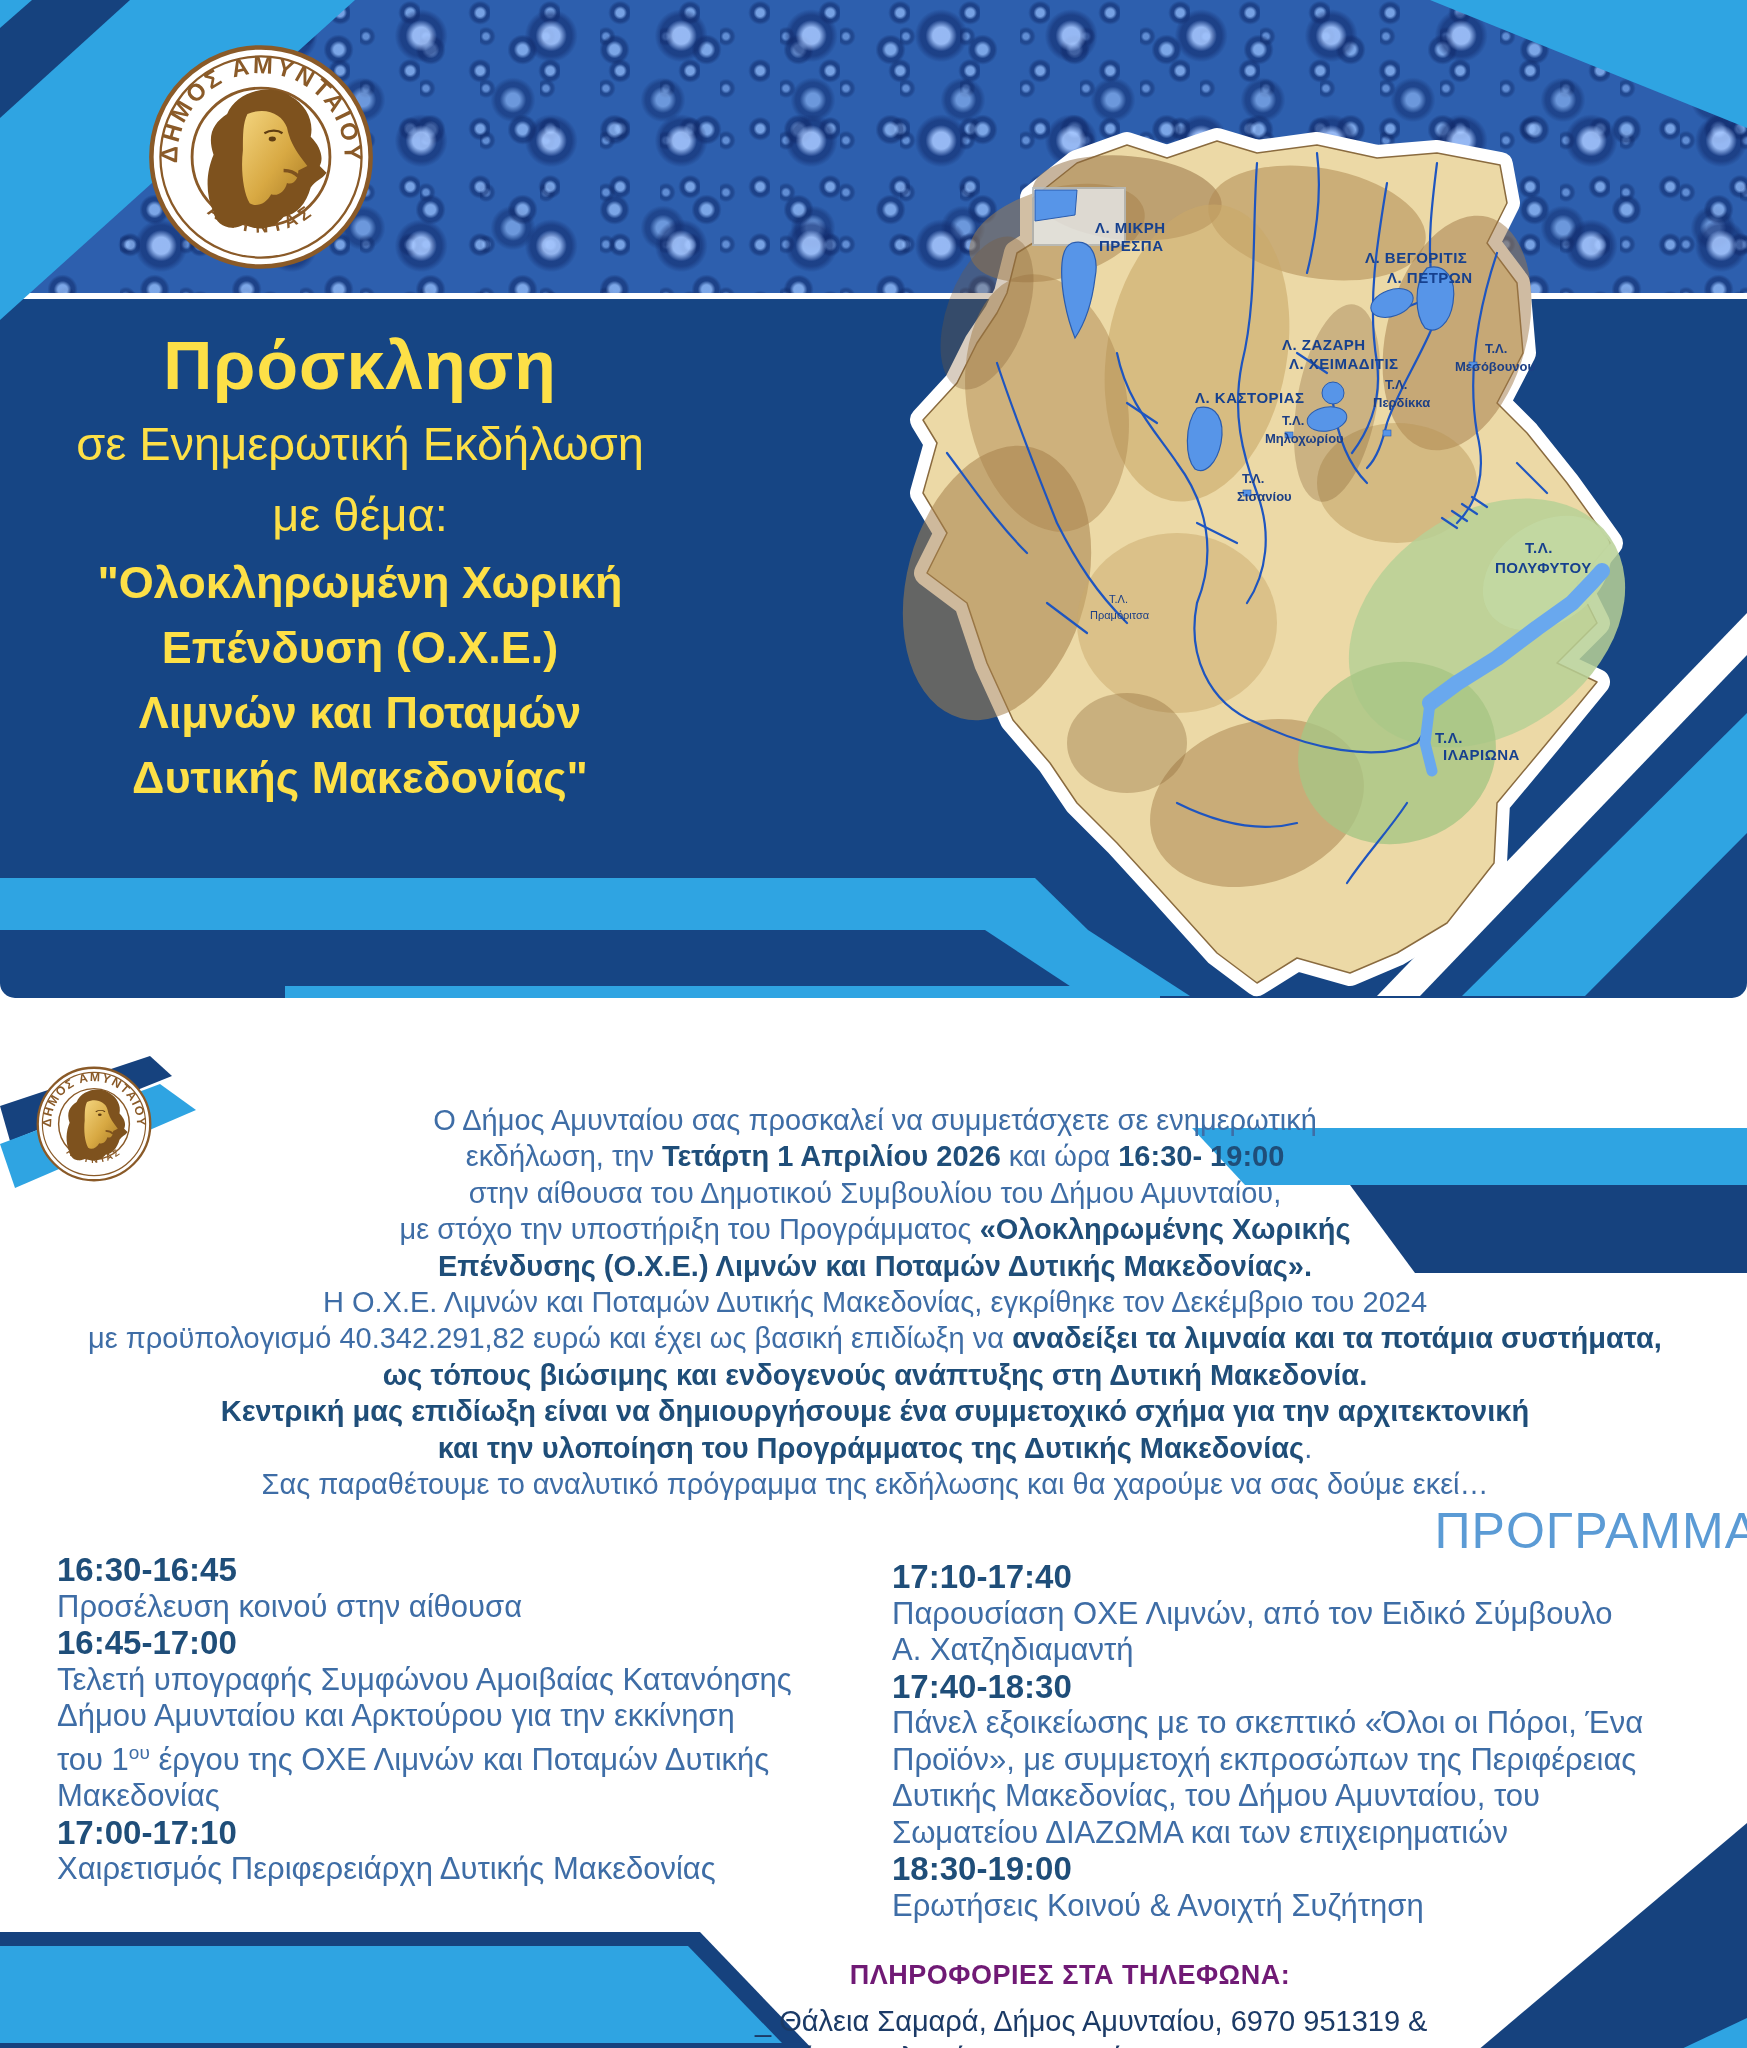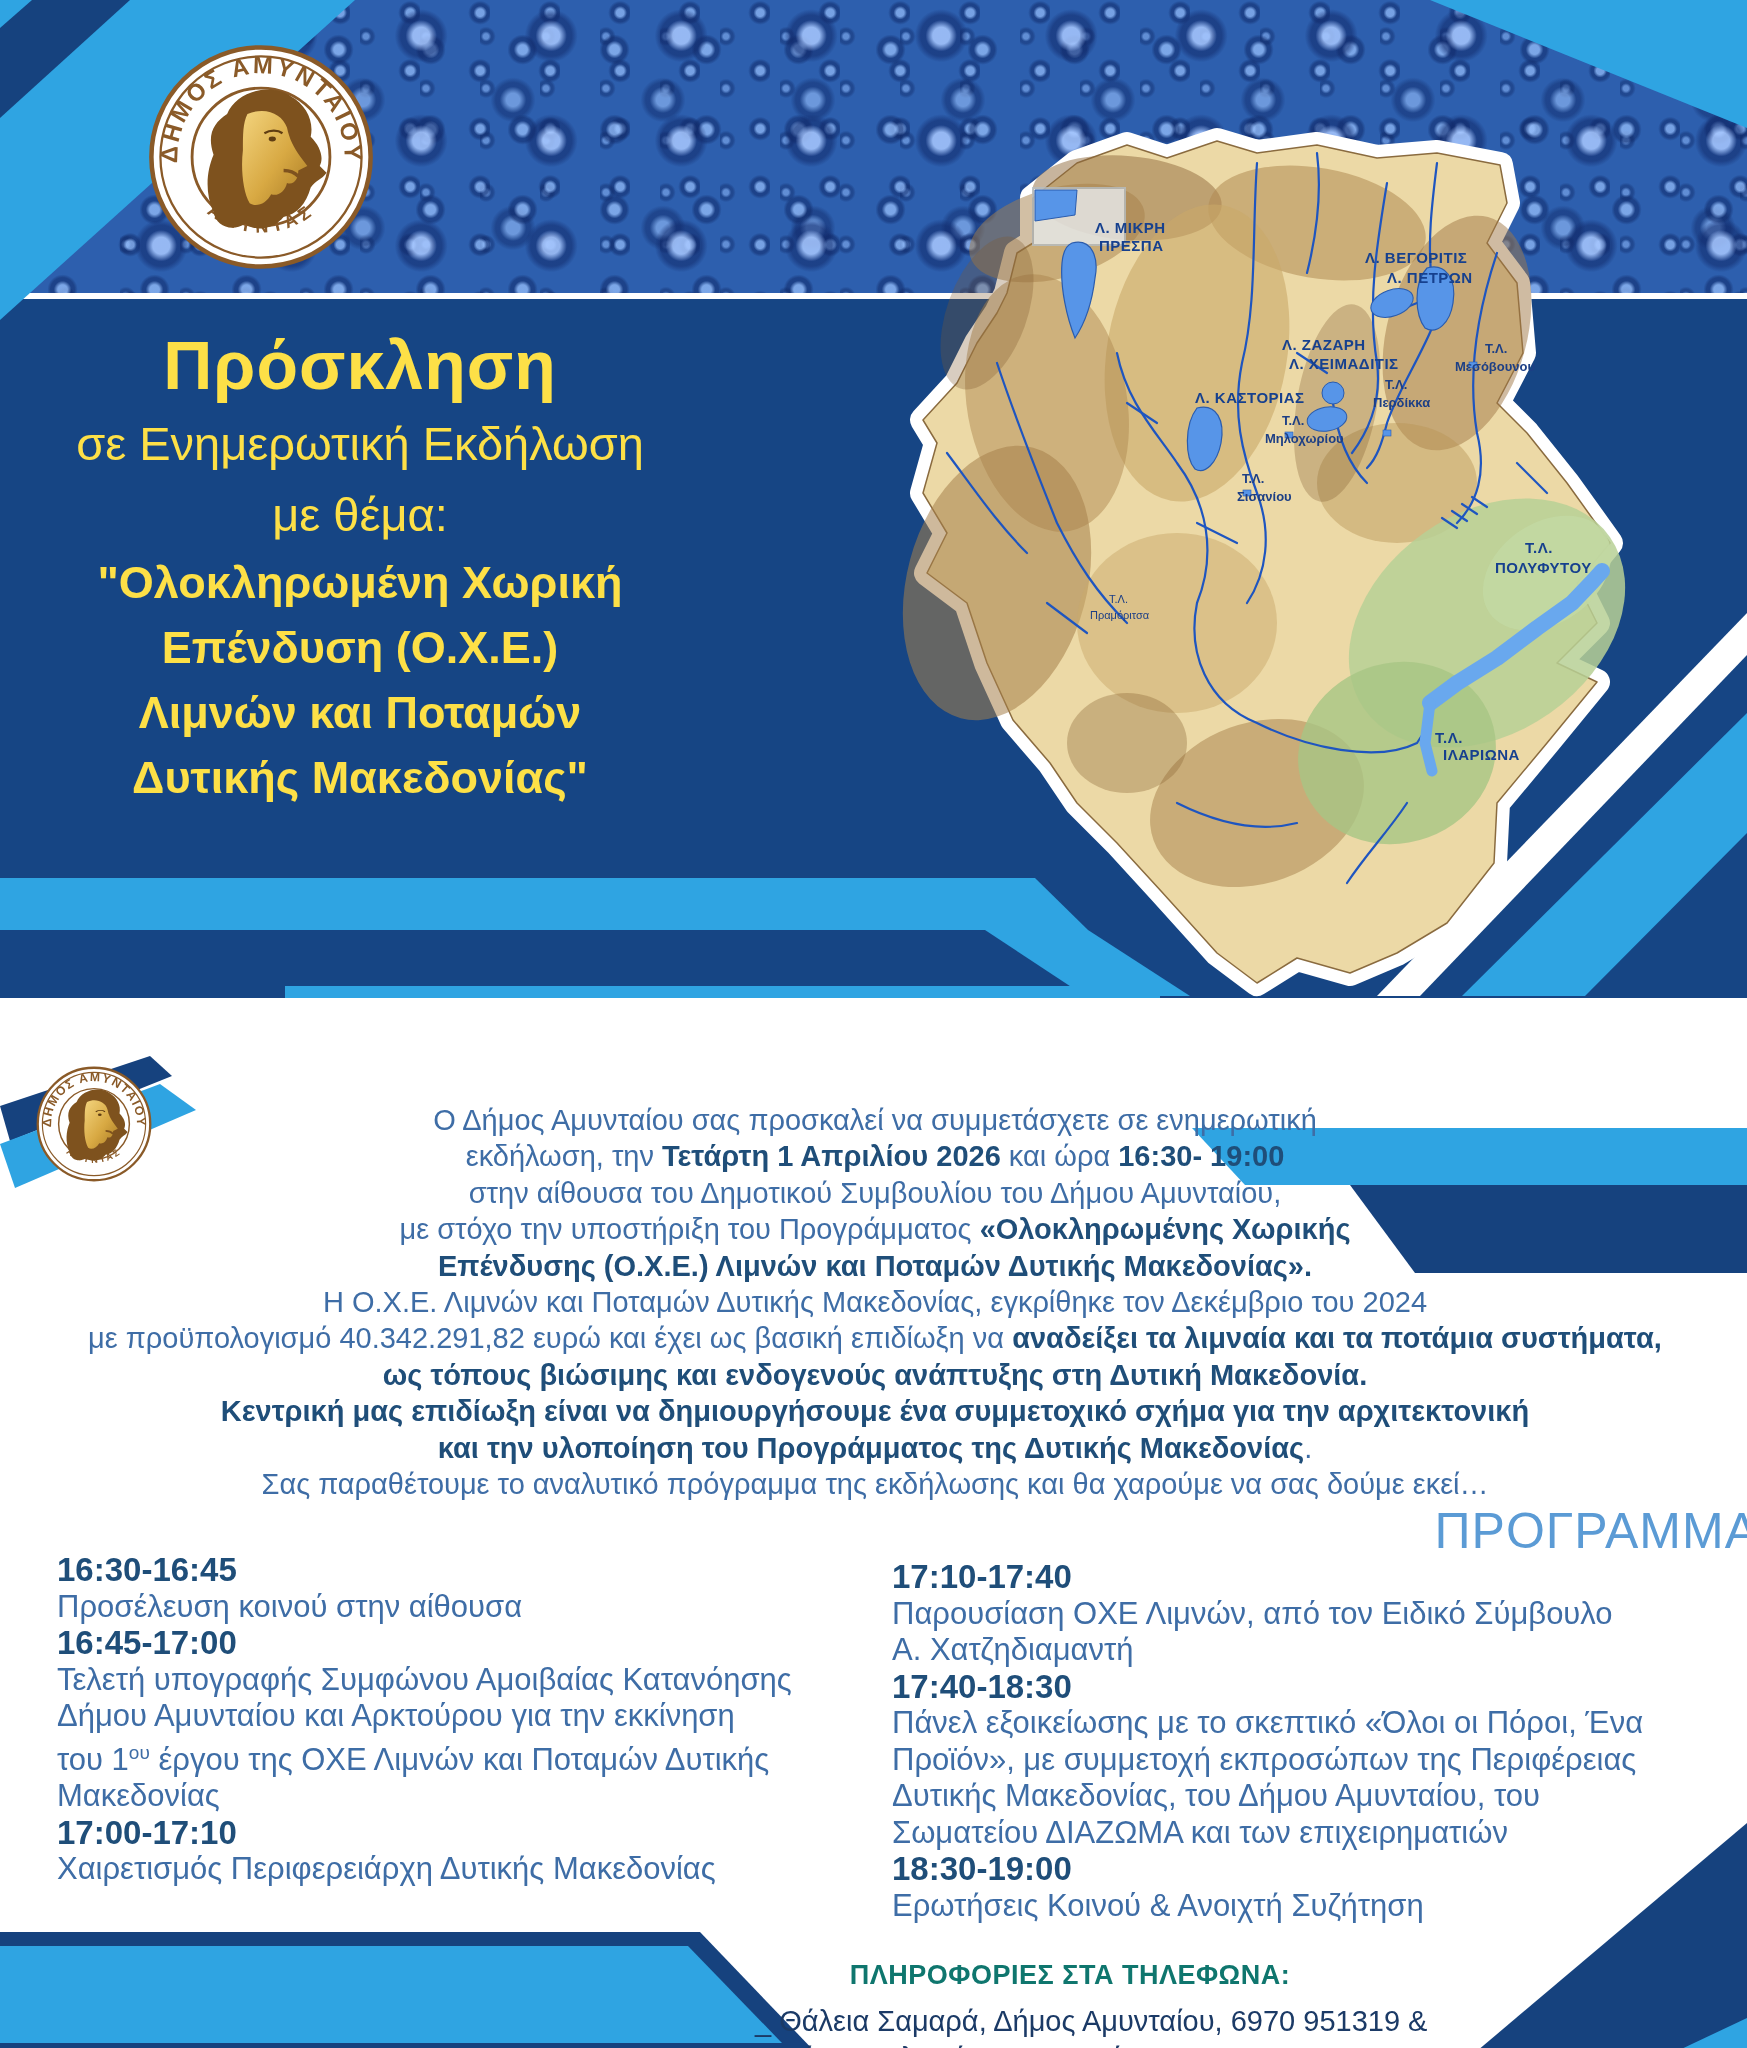--- a/index.html
+++ b/index.html
@@ -1,19 +1,19 @@
 <!DOCTYPE html>
 <html><head>
 <meta charset="utf-8">
 <style>
   html,body{margin:0;padding:0;background:#ffffff;}
   .poster{position:relative;width:1747px;height:2048px;overflow:hidden;background:#ffffff;
           font-family:"Liberation Sans", sans-serif;}
   
-  .banner{position:absolute;left:0;top:0;width:1747px;height:998px;background:#164584;}
+  .banner{position:absolute;left:0;top:0;width:1747px;height:998px;background:#164584;border-radius:15px;}
   .droplets{position:absolute;left:0;top:0;width:1747px;height:293px;
     background-color:#2d5fae;
     background-image:
       radial-gradient(circle at 24% 34%, rgba(168,200,255,.85) 0 7%, rgba(16,40,105,.55) 13% 17%, transparent 22%),
       radial-gradient(circle at 68% 62%, rgba(150,190,250,.75) 0 6%, rgba(14,38,100,.5) 11% 15%, transparent 19%),
       radial-gradient(circle at 86% 22%, rgba(150,190,250,.7) 0 5%, rgba(14,38,100,.5) 9% 12%, transparent 16%),
       radial-gradient(circle at 42% 78%, rgba(150,190,250,.6) 0 5%, rgba(14,38,100,.45) 10% 13%, transparent 17%),
       radial-gradient(circle at 10% 70%, rgba(140,180,245,.55) 0 4%, rgba(14,38,100,.4) 8% 11%, transparent 15%);
     background-size:130px 105px, 92px 80px, 70px 58px, 150px 128px, 60px 52px;}
   .divider{position:absolute;left:0;top:293px;width:1747px;height:6px;background:#ffffff;}
@@ -40,21 +40,21 @@
   .intro .b, .iline.b{font-weight:bold;color:#1f4e79;text-align:center;}
   .program-title{position:absolute;left:0;top:462px;width:1747px;text-align:right;margin:12px;
          font-size:50px;font-weight:400;color:#5b9bd5;letter-spacing:1px;}
   .program{position:absolute;left:57px;top:524px;width:1660px;display:flex;}
   .pcol{width:815px;}
   .pcol.right{padding-top:7px;padding-left:20px;}
   .ptime{font-size:33px;font-weight:bold;color:#1f4e79;line-height:36.5px;}
   .pline{font-size:31px;color:#3e6da6;line-height:36.5px;}
   .pline sup{font-size:19px;}
   .contact{position:absolute;left:620px;top:932px;width:900px;}
-  .contact-header{text-align:center;font-size:27px;font-weight:bold;color:#0f766e;letter-spacing:.5px;}
+  .contact-header{text-align:center;font-size:27px;font-weight:bold;color:#701a75;letter-spacing:.5px;}
   .contact-line{font-size:29px;color:#1b3a66;line-height:37px;padding-left:135px;}
   .contact-lines{margin-top:12px;}
 </style>
 </head>
 <body>
 
 <div class="poster">
 
   <svg width="0" height="0" style="position:absolute">
     <defs>

